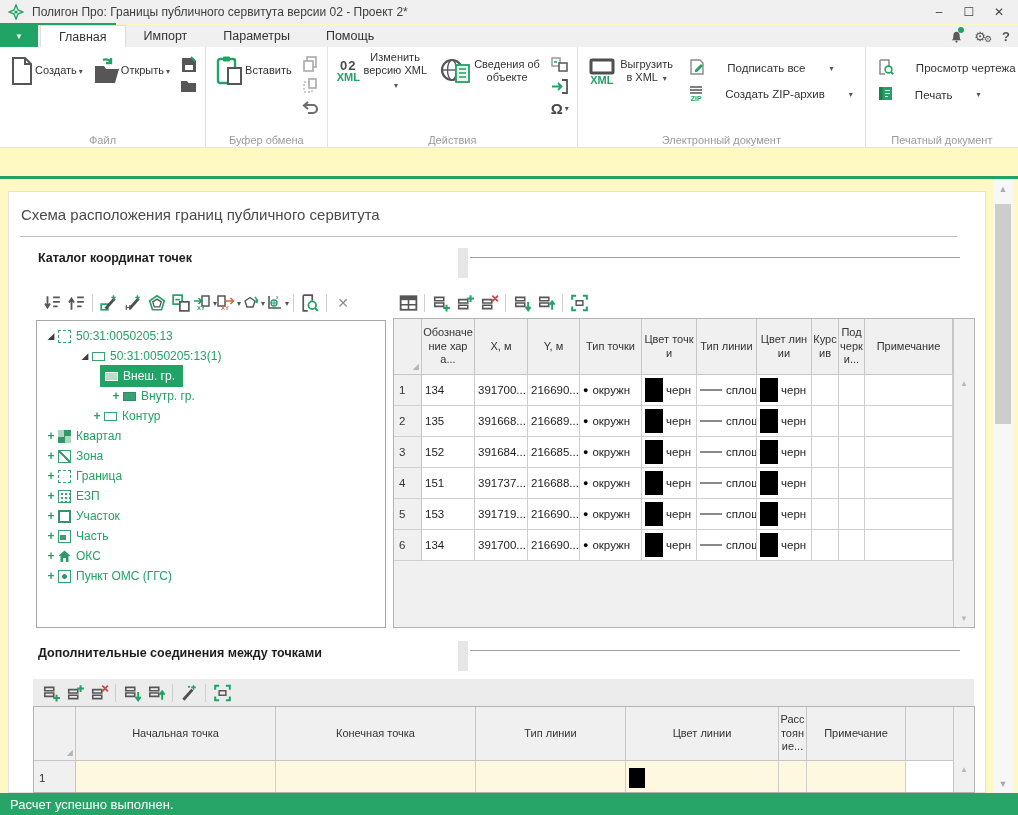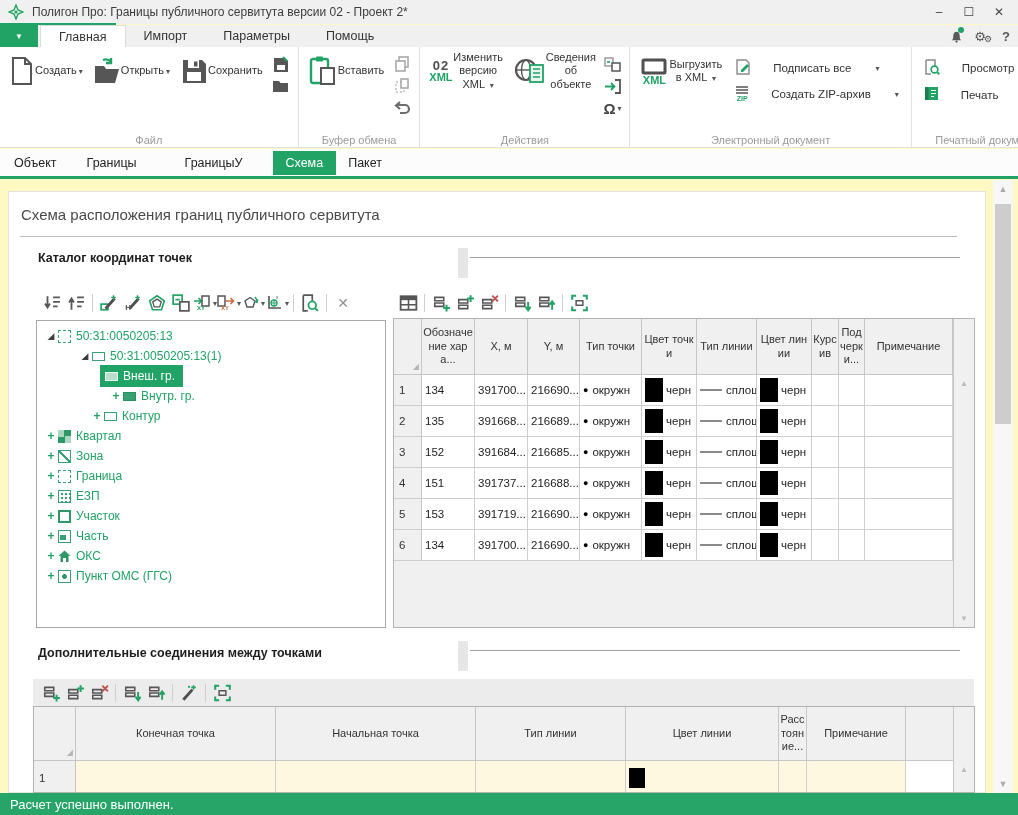--- a/index.html
+++ b/index.html
@@ -189,31 +189,20 @@
         <span class="ric">
           <svg width="28" height="30" viewBox="0 0 28 30">
               <path d="M10 4a7 7 0 0 1 8 2" fill="none" stroke="#21a366" stroke-width="2.4"></path>
               <path d="M18 2v5h-5" fill="none" stroke="#21a366" stroke-width="2.4"></path>
               <path d="M2 10h9l2 3h13l-4 14H2z" fill="#565656"></path>
             </svg>
         </span>
         <span class="rlab">Открыть</span>
         <span class="darr">▾</span>
       </div>
-      <div class="rbig">
-        <span class="ric">
-          <svg width="28" height="28" viewBox="0 0 28 28">
-              <path d="M3 3h19l4 4v19H3z" fill="#565656"></path>
-              <rect x="8" y="3" width="11" height="8" fill="#fff"></rect>
-              <rect x="14" y="4.5" width="3.5" height="5" fill="#565656"></rect>
-              <rect x="7" y="15" width="14" height="9" fill="#fff"></rect>
-            </svg>
-        </span>
-        <span class="rlab">Сохранить</span>
-      </div>
       <div class="rsmcol">
         <span class="rsm">
           <svg width="17" height="17" viewBox="0 0 17 17">
               <path d="M2 2h11l3 3v11H2z" fill="#565656"></path>
               <rect x="5" y="9" width="8" height="5" fill="#fff"></rect>
               <path d="M11 1l4 4" stroke="#21a366" stroke-width="2"></path>
             </svg>
         </span>
         <span class="rsm">
           <svg width="17" height="14" viewBox="0 0 17 14">
@@ -357,27 +346,20 @@
               </svg>
           </span>
           <span>Печать</span>
           <span class="darr">▾</span>
         </div>
       </div>
       <div class="rglabel">Печатный документ</div>
     </div>
   </div>
 
-  <div class="viewtabs">
-    <div class="vtab">Объект</div>
-    <div class="vtab">Границы</div>
-    <div class="vtab" style="margin-left:40px;">ГраницыУ</div>
-    <div class="vtab active">Схема</div>
-    <div class="vtab" style="margin-left:8px;">Пакет</div>
-  </div>
   <div class="greenline"></div>
 
   <div class="card"></div>
   <div class="pagetitle">Схема расположения границ публичного сервитута</div>
   <div class="hr1"></div>
 
   <div class="seclabel" style="left:38px;top:251px;">Каталог координат точек</div>
   <div class="splitbar" style="left:458px;top:248px;"></div>
   <div class="secline" style="left:470px;top:257px;"></div>
 
@@ -811,22 +793,22 @@
           <rect x="5" y="6" width="6" height="4" fill="none" stroke="#565656" stroke-width="1.3"></rect>
         </svg>
     </span>
   </div>
 
   <div class="t2">
     <div class="t2grid">
       <div class="th corner">
           <span class="sortmark">◢</span>
         </div>
+      <div class="th">Начальная точка</div>
       <div class="th">Конечная точка</div>
-      <div class="th">Начальная точка</div>
       <div class="th">Тип линии</div>
       <div class="th">Цвет линии</div>
       <div class="th">Расстояние...</div>
       <div class="th">Примечание</div>
       <div class="th"></div>
 
       <div class="td rownum">1</div>
       <div class="td ycell"></div>
       <div class="td ycell"></div>
       <div class="td ycell"></div>

